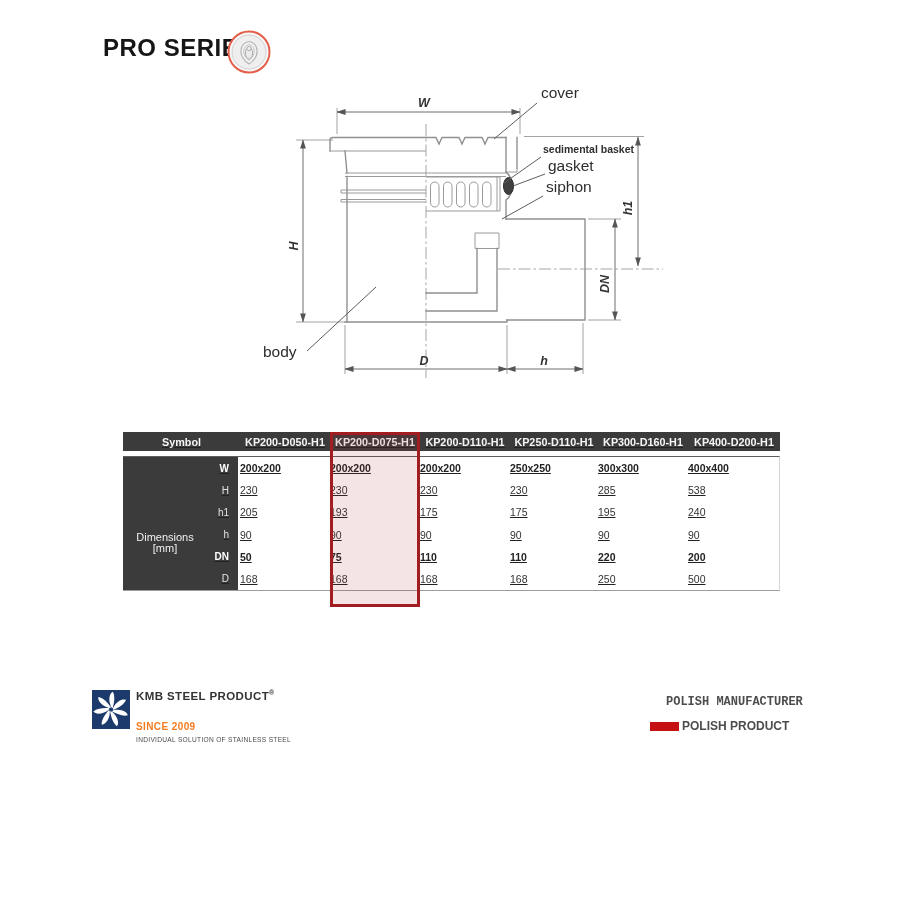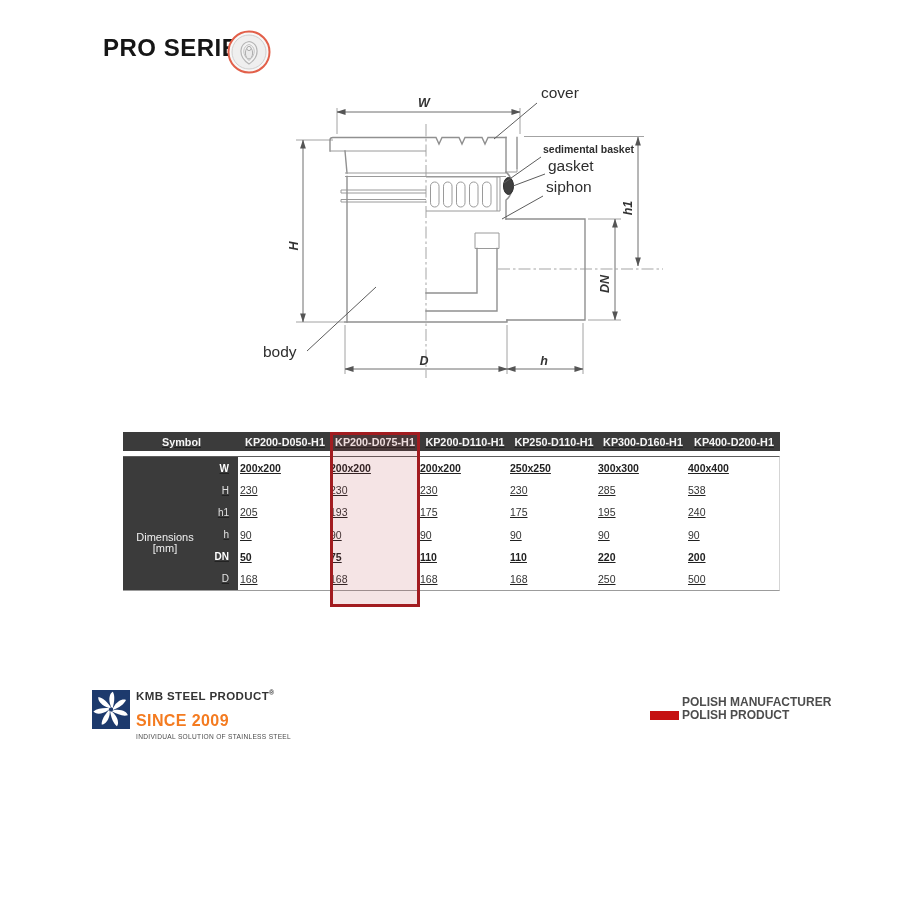--- a/index.html
+++ b/index.html
@@ -42,26 +42,26 @@
   .cell{text-align:left;font-size:10.5px;color:#333;}
   .row-b .cell{font-weight:bold;color:#222;}
   .highlight{position:absolute;left:207px;top:0;width:90px;height:175px;box-sizing:border-box;
              border:3px solid #a21c20;background:rgba(178,44,54,.13);z-index:5;pointer-events:none;}
 
   
   .kmb-logo{position:absolute;left:92px;top:690px;}
   .kmb-text{position:absolute;left:136px;top:689px;line-height:1;}
   .kmb-brand{font-size:11.5px;font-weight:bold;color:#333;letter-spacing:.4px;}
   .kmb-brand sup{font-size:7px;}
-  .kmb-since{font-size:16px;font-weight:bold;color:#f47b20;margin-top:11px;letter-spacing:.4px;}
+  .kmb-since{font-size:10px;font-weight:bold;color:#f47b20;margin-top:20px;letter-spacing:.4px;}
   .kmb-tag{font-size:6.6px;color:#4a4a4a;margin-top:5px;letter-spacing:.3px;}
   .polish-block{position:absolute;left:650px;top:696px;font-size:12px;font-weight:bold;
                 color:#4d4d4d;line-height:12px;}
-  .polish-line1{margin-left:32px;}
-  .polish-line2{display:flex;align-items:center;margin-top:1px;}
+  .polish-line1{margin-left:16px;font-family:Liberation Mono, monospace;}
+  .polish-line2{display:flex;align-items:center;margin-top:12px;}
   .flag-red{display:inline-block;width:29px;height:9px;background:#c51111;margin-right:3px;}
 </style>
 </head>
 <body>
 
 <div class="page">
 
   <div class="pro-title">PRO SERIES</div>
   <svg class="badge" width="46" height="46" viewBox="0 0 46 46">
     <circle cx="23" cy="23" r="20.5" fill="#f7f7f7" stroke="#e2604a" stroke-width="2"></circle>

